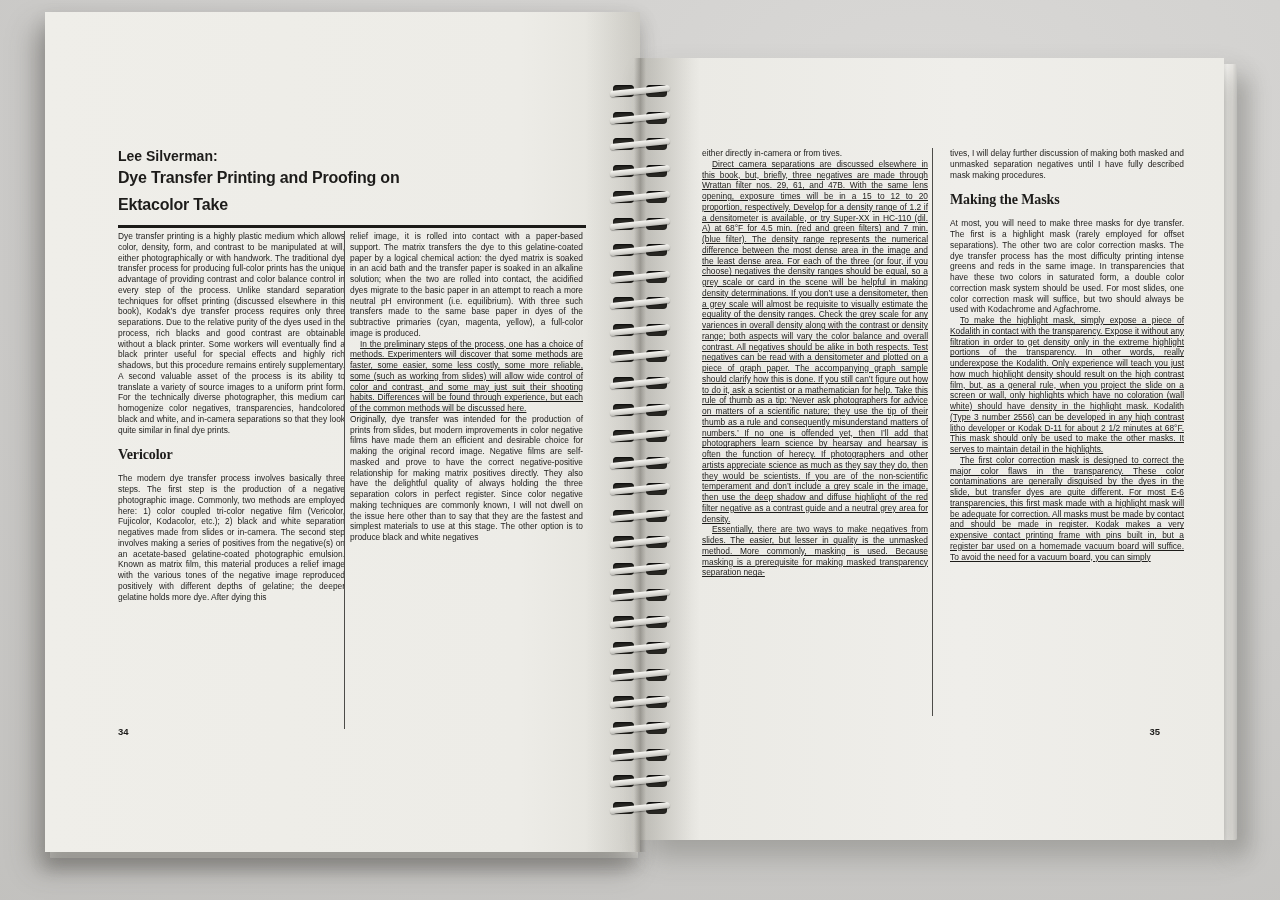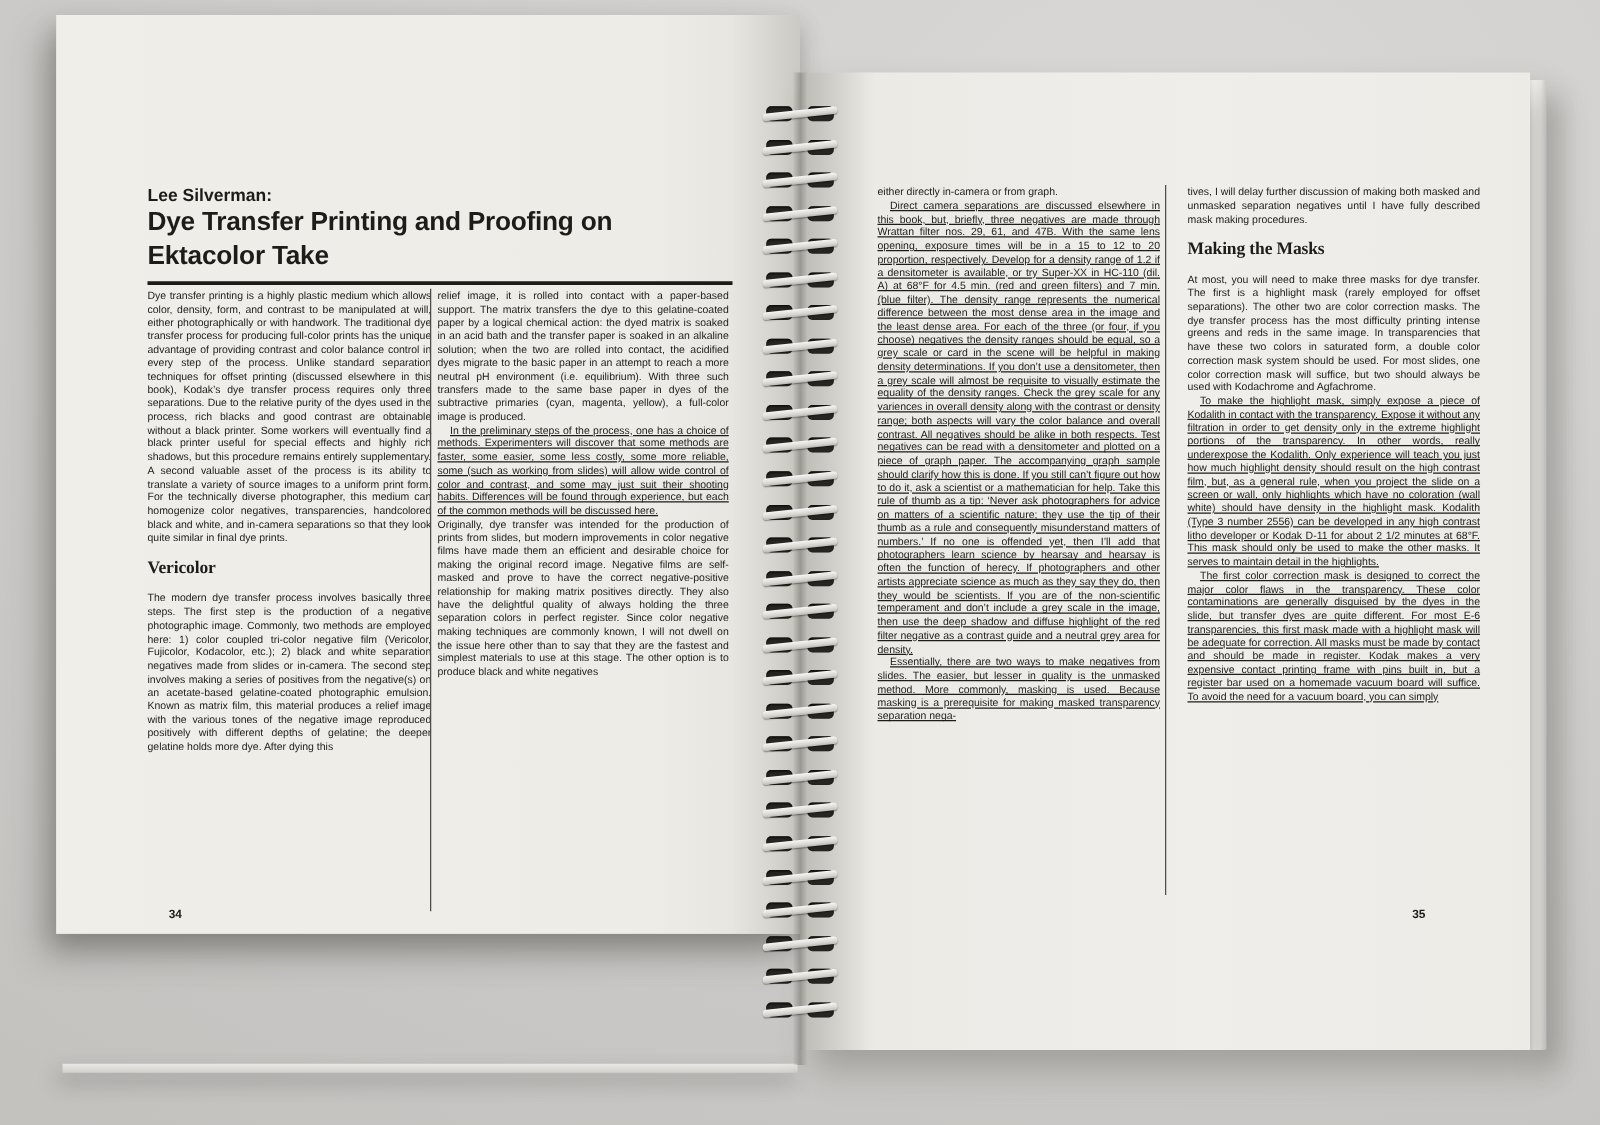--- a/index.html
+++ b/index.html
@@ -15,21 +15,21 @@
     background:linear-gradient(to right,#e2e1dd 0%,#f5f4f1 35%,#eceae6 70%,#cfcecb 100%);
     box-shadow:10px 14px 22px rgba(70,68,64,.35);
     border-radius:0 2px 2px 0;
   }
   .page-edges-bottom{
     position:absolute;left:50px;top:851px;width:588px;height:7px;
     background:linear-gradient(to bottom,#e9e8e3,#d2d1cd);
     box-shadow:-4px 8px 16px rgba(70,68,64,.4);
   }
   .page-left{
-    left:45px;top:12px;width:595px;height:735px;
+    left:45px;top:12px;width:595px;height:840px;
     background:linear-gradient(to right,#efeee9 0%,#edece7 80%,#e2e1db 100%);
     box-shadow:-10px 16px 26px rgba(70,68,64,.38), 0 8px 16px rgba(70,68,64,.22);
   }
   .page-right{
     left:640px;top:58px;width:584px;height:782px;
     background:linear-gradient(to right,#dddcd6 0%,#ebeae5 9%,#efeeea 55%,#ecebe6 100%);
     box-shadow:10px 16px 26px rgba(70,68,64,.30);
   }
   .gutter-shade-l{position:absolute;right:0;top:0;width:55px;height:100%;
     background:linear-gradient(to right,rgba(120,117,110,0),rgba(120,117,110,.22));}
@@ -49,35 +49,35 @@
   .coil-loop .hl{left:2px;}
   .coil-loop .hr{left:35px;}
   .coil-loop .wire{
     position:absolute;left:-1px;top:4px;width:60px;height:6px;border-radius:3px;
     background:linear-gradient(to bottom,#f7f6f2,#d4d3ce 70%,#b9b8b3);
     transform:rotate(-6deg);
     box-shadow:0 1px 1px rgba(0,0,0,.35);
   }
   
   .author{position:absolute;left:73px;top:136px;font-size:14px;font-weight:bold;letter-spacing:0;}
-  .big-title{position:absolute;left:73px;top:152px;font-size:21px;font-weight:bold;line-height:27px;letter-spacing:-0.2px;}
+  .big-title{position:absolute;left:73px;top:152px;font-size:16px;font-weight:bold;line-height:27px;letter-spacing:-0.2px;}
   .title-rule{position:absolute;left:73px;top:213px;width:468px;height:3px;background:#1c1b18;}
   .col{position:absolute;font-size:8.4px;line-height:10.75px;}
   .col p{margin:0;text-align:justify;hyphens:auto;-webkit-hyphens:auto;}
   .col p.indent{text-indent:10px;text-decoration:underline;}
   .col h2{font-size:14px;line-height:16px;font-weight:bold;margin:12px 0 10px 0;letter-spacing:-0.1px;font-family:Liberation Serif, serif;}
   .pl-col1{left:73px;top:219px;width:227px;}
   .pl-col2{left:305px;top:219px;width:233px;}
   .pl-divider{position:absolute;left:299px;top:219px;width:1px;height:498px;background:#4d4c49;}
   .pr-col1{left:62px;top:90px;width:226px;}
   .pr-col2{left:298px;top:90px;width:234px;margin-left:12px;}
   .pr-divider{position:absolute;left:292px;top:90px;width:1px;height:568px;background:#4d4c49;}
   .pagenum{position:absolute;font-size:9.5px;font-weight:bold;}
-  .pn-left{left:90px;top:714px;}
-  .pn-right{left:470px;top:668px;width:50px;text-align:center;}
+  .pn-left{left:73px;top:714px;}
+  .pn-right{left:470px;top:668px;width:50px;text-align:right;}
 </style>
 </head>
 <body>
 
 <div class="page-edges-right"></div>
 <div class="page-edges-bottom"></div>
 
 <div class="page page-left">
   <div class="gutter-shade-l"></div>
 
@@ -100,21 +100,21 @@
     <p>Originally, dye transfer was intended for the production of prints from slides, but modern improvements in color negative films have made them an efficient and desirable choice for making the original record image. Negative films are self-masked and prove to have the correct negative-positive relationship for making matrix positives directly. They also have the delightful quality of always holding the three separation colors in perfect register. Since color negative making techniques are commonly known, I will not dwell on the issue here other than to say that they are the fastest and simplest materials to use at this stage. The other option is to produce black and white negatives</p>
   </div>
 
   <div class="pagenum pn-left">34</div>
 </div>
 
 <div class="page page-right">
   <div class="gutter-shade-r"></div>
 
   <div class="col pr-col1">
-    <p>either directly in-camera or from graph.</p>
+    <p>either directly in-camera or from tives.</p>
     <p class="indent">Direct camera separations are discussed elsewhere in this book, but, briefly, three negatives are made through Wrattan filter nos. 29, 61, and 47B. With the same lens opening, exposure times will be in a 15 to 12 to 20 proportion, respectively. Develop for a density range of 1.2 if a densitometer is available, or try Super-XX in HC-110 (dil. A) at 68°F for 4.5 min. (red and green filters) and 7 min. (blue filter). The density range represents the numerical difference between the most dense area in the image and the least dense area. For each of the three (or four, if you choose) negatives the density ranges should be equal, so a grey scale or card in the scene will be helpful in making density determinations. If you don’t use a densitometer, then a grey scale will almost be requisite to visually estimate the equality of the density ranges. Check the grey scale for any variences in overall density along with the contrast or density range; both aspects will vary the color balance and overall contrast. All negatives should be alike in both respects. Test negatives can be read with a densitometer and plotted on a piece of graph paper. The accompanying graph sample should clarify how this is done. If you still can’t figure out how to do it, ask a scientist or a mathematician for help. Take this rule of thumb as a tip: ‘Never ask photographers for advice on matters of a scientific nature; they use the tip of their thumb as a rule and consequently misunderstand matters of numbers.’ If no one is offended yet, then I’ll add that photographers learn science by hearsay and hearsay is often the function of herecy. If photographers and other artists appreciate science as much as they say they do, then they would be scientists. If you are of the non-scientific temperament and don’t include a grey scale in the image, then use the deep shadow and diffuse highlight of the red filter negative as a contrast guide and a neutral grey area for density.</p>
     <p class="indent">Essentially, there are two ways to make negatives from slides. The easier, but lesser in quality is the unmasked method. More commonly, masking is used. Because masking is a prerequisite for making masked transparency separation nega-</p>
   </div>
   <div class="pr-divider"></div>
   <div class="col pr-col2">
     <p>tives, I will delay further discussion of making both masked and unmasked separation negatives until I have fully described mask making procedures.</p>
     <h2>Making the Masks</h2>
     <p>At most, you will need to make three masks for dye transfer. The first is a highlight mask (rarely employed for offset separations). The other two are color correction masks. The dye transfer process has the most difficulty printing intense greens and reds in the same image. In transparencies that have these two colors in saturated form, a double color correction mask system should be used. For most slides, one color correction mask will suffice, but two should always be used with Kodachrome and Agfachrome.</p>
     <p class="indent">To make the highlight mask, simply expose a piece of Kodalith in contact with the transparency. Expose it without any filtration in order to get density only in the extreme highlight portions of the transparency. In other words, really underexpose the Kodalith. Only experience will teach you just how much highlight density should result on the high contrast film, but, as a general rule, when you project the slide on a screen or wall, only highlights which have no coloration (wall white) should have density in the highlight mask. Kodalith (Type 3 number 2556) can be developed in any high contrast litho developer or Kodak D-11 for about 2 1/2 minutes at 68°F. This mask should only be used to make the other masks. It serves to maintain detail in the highlights.</p>
     <p class="indent">The first color correction mask is designed to correct the major color flaws in the transparency. These color contaminations are generally disguised by the dyes in the slide, but transfer dyes are quite different. For most E-6 transparencies, this first mask made with a highlight mask will be adequate for correction. All masks must be made by contact and should be made in register. Kodak makes a very expensive contact printing frame with pins built in, but a register bar used on a homemade vacuum board will suffice. To avoid the need for a vacuum board, you can simply</p>

